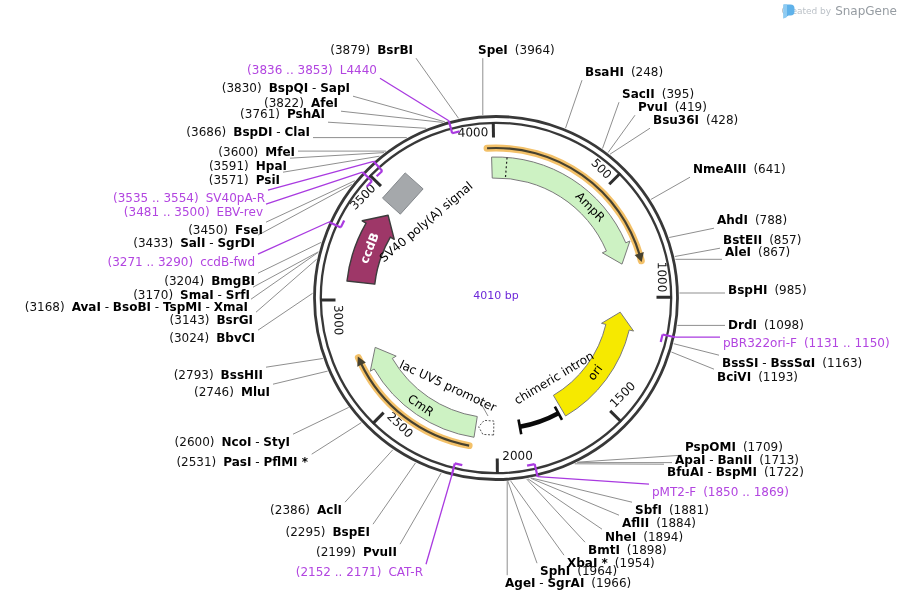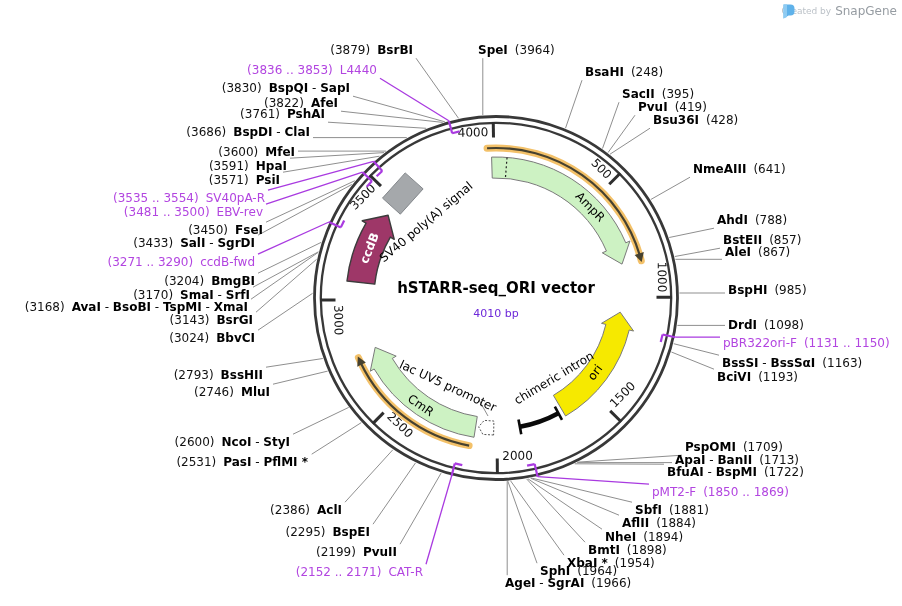--- a/index.html
+++ b/index.html
@@ -189,21 +189,20 @@
         <text x="622" y="527.2" class="site-label" text-anchor="start"><tspan class="nm">AflII</tspan><tspan class="pos" dx="7">(1884)</tspan></text>
         <text x="605" y="541.2" class="site-label" text-anchor="start"><tspan class="nm">NheI</tspan><tspan class="pos" dx="7">(1894)</tspan></text>
         <text x="588" y="554.2" class="site-label" text-anchor="start"><tspan class="nm">BmtI</tspan><tspan class="pos" dx="7">(1898)</tspan></text>
         <text x="567" y="567.2" class="site-label" text-anchor="start"><tspan class="nm">XbaI *</tspan><tspan class="pos" dx="7">(1954)</tspan></text>
         <text x="540" y="575.2" class="site-label" text-anchor="start"><tspan class="nm">SphI</tspan><tspan class="pos" dx="7">(1964)</tspan></text>
         <text x="505" y="587.2" class="site-label" text-anchor="start"><tspan class="nm">AgeI</tspan><tspan class="pos">&nbsp;-&nbsp;</tspan><tspan class="nm">SgrAI</tspan><tspan class="pos" dx="7">(1966)</tspan></text>
       </g>
   </svg>
 
   <div class="center-label">
-    <div class="t1">hSTARR-seq_ORI vector</div>
     <div class="t2">4010 bp</div>
   </div>
 
   <div class="watermark">
     <span class="created">Created by</span>
     <svg width="13" height="15" viewBox="0 0 13 15">
       <path d="M1.5 0.5 H8.5 A4 4 0 0 1 12.5 4.5 V7.5 A4 4 0 0 1 8.5 11.5 H6.5 L1.5 14.5 Z" fill="#5fb2ea"></path>
       <path d="M1.5 0.5 H5 V13 L1.5 14.5 Z" fill="#8ecbf2"></path>
     </svg>
     <span class="brand">SnapGene</span>

